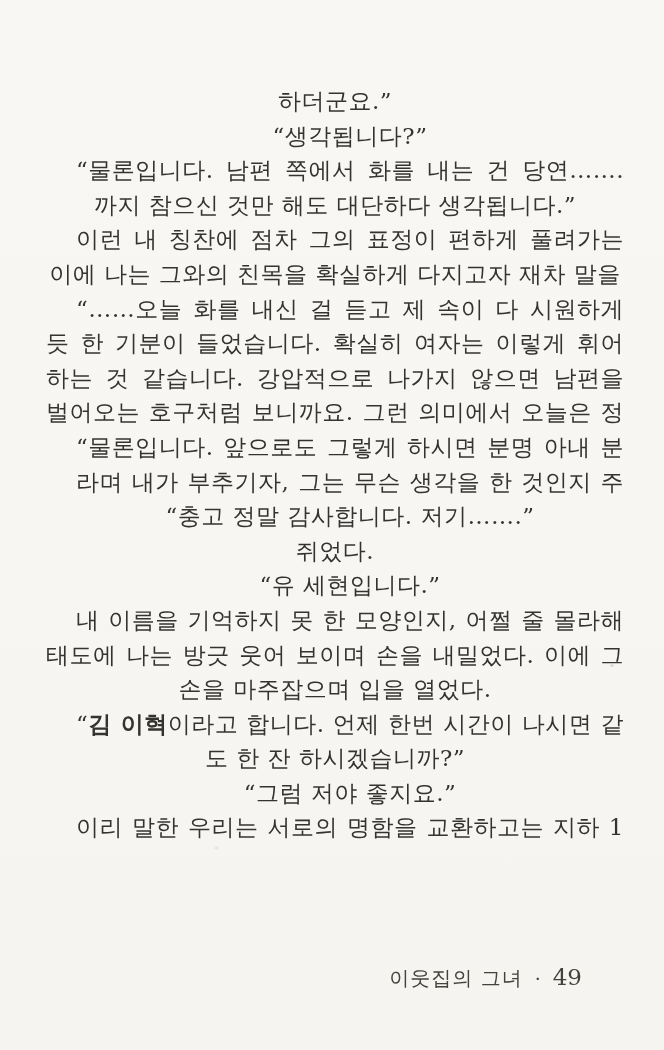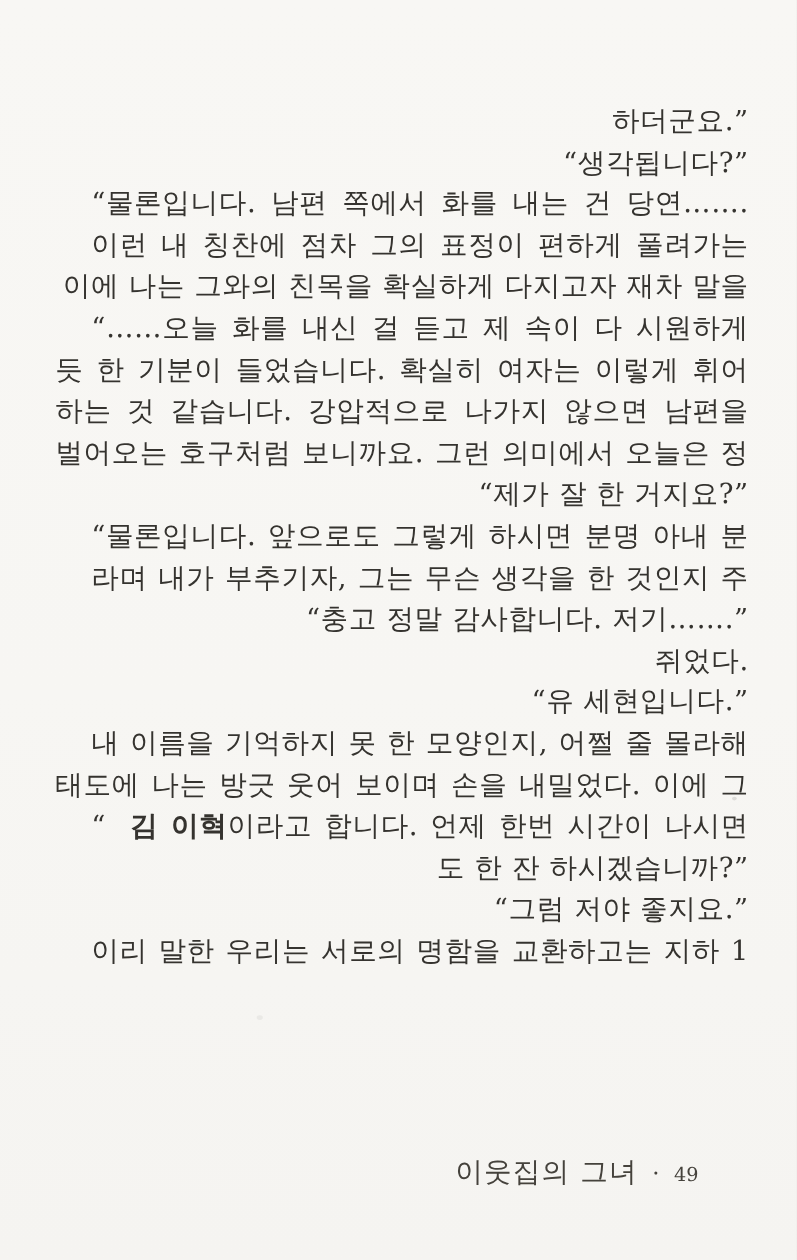--- a/index.html
+++ b/index.html
@@ -23,86 +23,86 @@
     right: 40px;
     top: 84px;
   }
   .line {
     height: 34.6px;
     line-height: 34.6px;
     font-size: 23px;
     letter-spacing: 0.5px;
     white-space: normal;
     overflow: hidden;
-    text-align: right;
+    text-align: center;
   }
   .line.justify {
     text-align: justify;
     text-align-last: justify;
   }
   .line.indent {
     padding-left: 30px;
   }
   .line .bold {
     font-weight: 700;
-    margin-left: 20px;
   }
   .footer {
     position: absolute;
     top: 962px;
     right: 82px;
     height: 30px;
     line-height: 30px;
     white-space: nowrap;
     color: #45423c;
   }
   .footer .running-title {
-    font-size: 23px;
+    font-size: 20px;
     letter-spacing: 1px;
   }
   .footer .sep {
     font-size: 19px;
     padding: 0 12px;
   }
   .footer .pagenum {
-    font-size: 16px;
+    font-size: 23px;
   }
   
   .speck {
     position: absolute;
     background: #c9c7c2;
     border-radius: 50%;
     opacity: 0.55;
   }
   .speck.s1 { left: 610px; top: 664px; width: 4px; height: 3px; }
   .speck.s2 { left: 214px; top: 846px; width: 5px; height: 4px; opacity: 0.25; }
 </style>
 </head>
 <body>
 
 <div class="page">
 
   <main class="body-text">
       <div class="line"><span>하더군요.”</span></div>
       <div class="line indent"><span>“생각됩니다?”</span></div>
       <div class="line indent justify"><span>“물론입니다. 남편 쪽에서 화를 내는 건 당연……. 아니, 이제</span></div>
+      <div class="line"><span>까지 참으신 것만 해도 대단하다 생각됩니다.”</span></div>
       <div class="line indent justify"><span>이런 내 칭찬에 점차 그의 표정이 편하게 풀려가는 게 보였다.</span></div>
       <div class="line"><span>이에 나는 그와의 친목을 확실하게 다지고자 재차 말을 이었다.</span></div>
       <div class="line indent justify"><span>“……오늘 화를 내신 걸 듣고 제 속이 다 시원하게 풀리는</span></div>
       <div class="line justify"><span>듯 한 기분이 들었습니다. 확실히 여자는 이렇게 휘어잡아야</span></div>
       <div class="line justify"><span>하는 것 같습니다. 강압적으로 나가지 않으면 남편을 무슨 돈</span></div>
       <div class="line justify"><span>벌어오는 호구처럼 보니까요. 그런 의미에서 오늘은 정말 잘</span></div>
-      <div class="line indent"><span>“제가 잘 한 거지요?”</span></div>
       <div class="line indent justify"><span>“물론입니다. 앞으로도 그렇게 하시면 분명 아내 분도 더 이상</span></div>
       <div class="line indent justify"><span>라며 내가 부추기자, 그는 무슨 생각을 한 것인지 주먹을 불끈</span></div>
       <div class="line indent"><span>“충고 정말 감사합니다. 저기…….”</span></div>
       <div class="line"><span>쥐었다.</span></div>
       <div class="line indent"><span>“유 세현입니다.”</span></div>
       <div class="line indent justify"><span>내 이름을 기억하지 못 한 모양인지, 어쩔 줄 몰라해하는 그의</span></div>
       <div class="line justify"><span>태도에 나는 방긋 웃어 보이며 손을 내밀었다. 이에 그 또한 내</span></div>
+      <div class="line"><span>손을 마주잡으며 입을 열었다.</span></div>
       <div class="line indent justify"><span>“</span><span class="bold">김 이혁</span><span>이라고 합니다. 언제 한번 시간이 나시면 같이 술이라</span></div>
       <div class="line"><span>도 한 잔 하시겠습니까?”</span></div>
       <div class="line indent"><span>“그럼 저야 좋지요.”</span></div>
       <div class="line indent justify"><span>이리 말한 우리는 서로의 명함을 교환하고는 지하 1층에 도착</span></div>
     </main>
 
   <div class="speck s1"></div>
   <div class="speck s2"></div>
 
   <footer class="footer">

